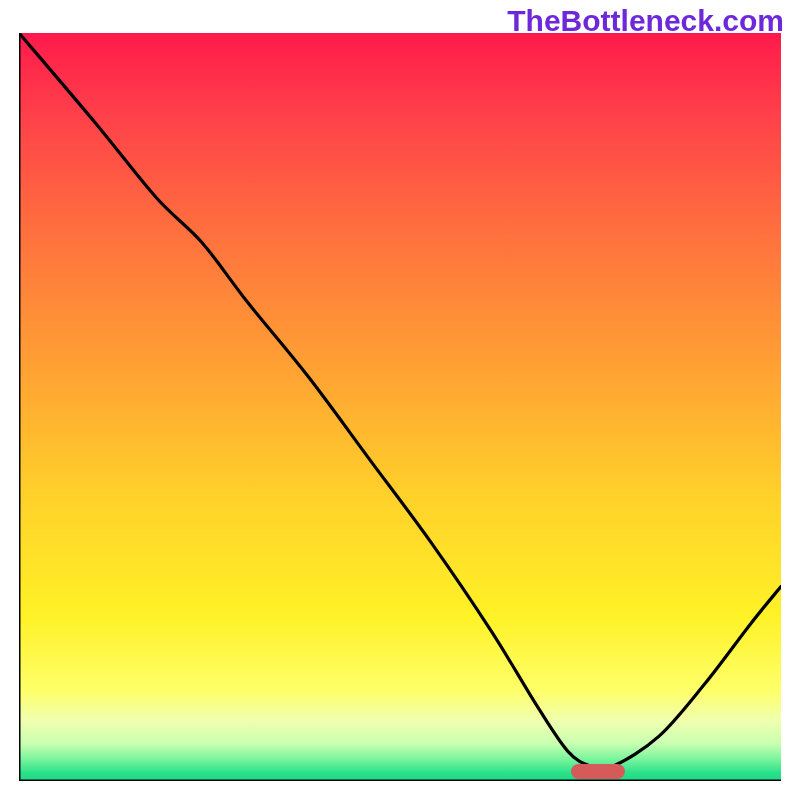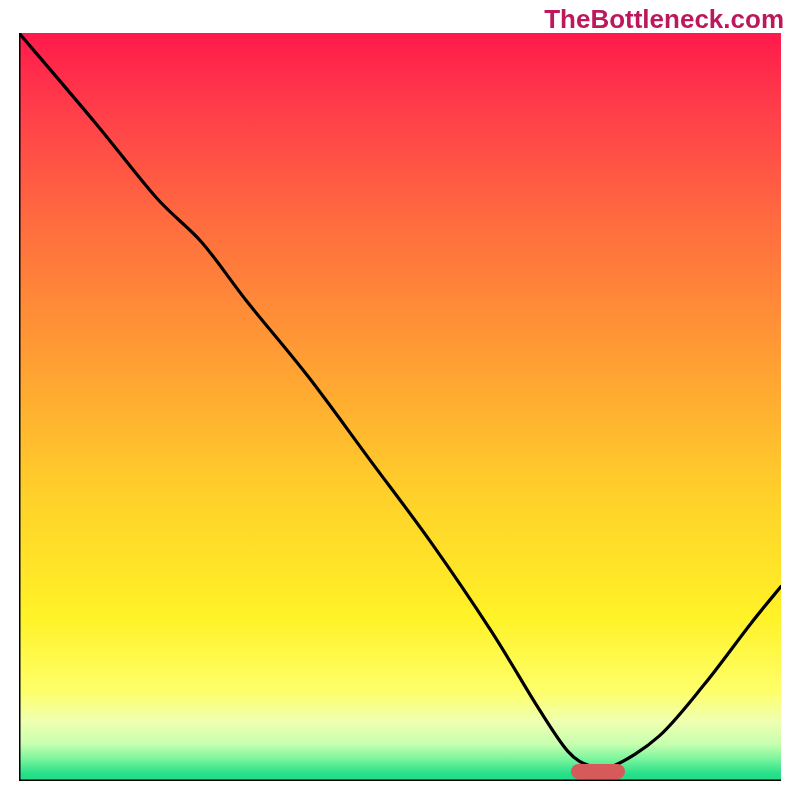--- a/index.html
+++ b/index.html
@@ -13,23 +13,23 @@
   .stage {
     position: relative;
     width: 800px;
     height: 800px;
   }
   .watermark {
     position: absolute;
     top: 4px;
     right: 16px;
     font-family: Arial, Helvetica, sans-serif;
-    font-size: 26px;
+    font-size: 30px;
     font-weight: 600;
-    color: #be185d;
+    color: #6d28d9;
     letter-spacing: 0px;
   }
   .plot-area {
     position: absolute;
     left: 19px;
     top: 33px;
     width: 762px;
     height: 748px;
     
     background: linear-gradient(

